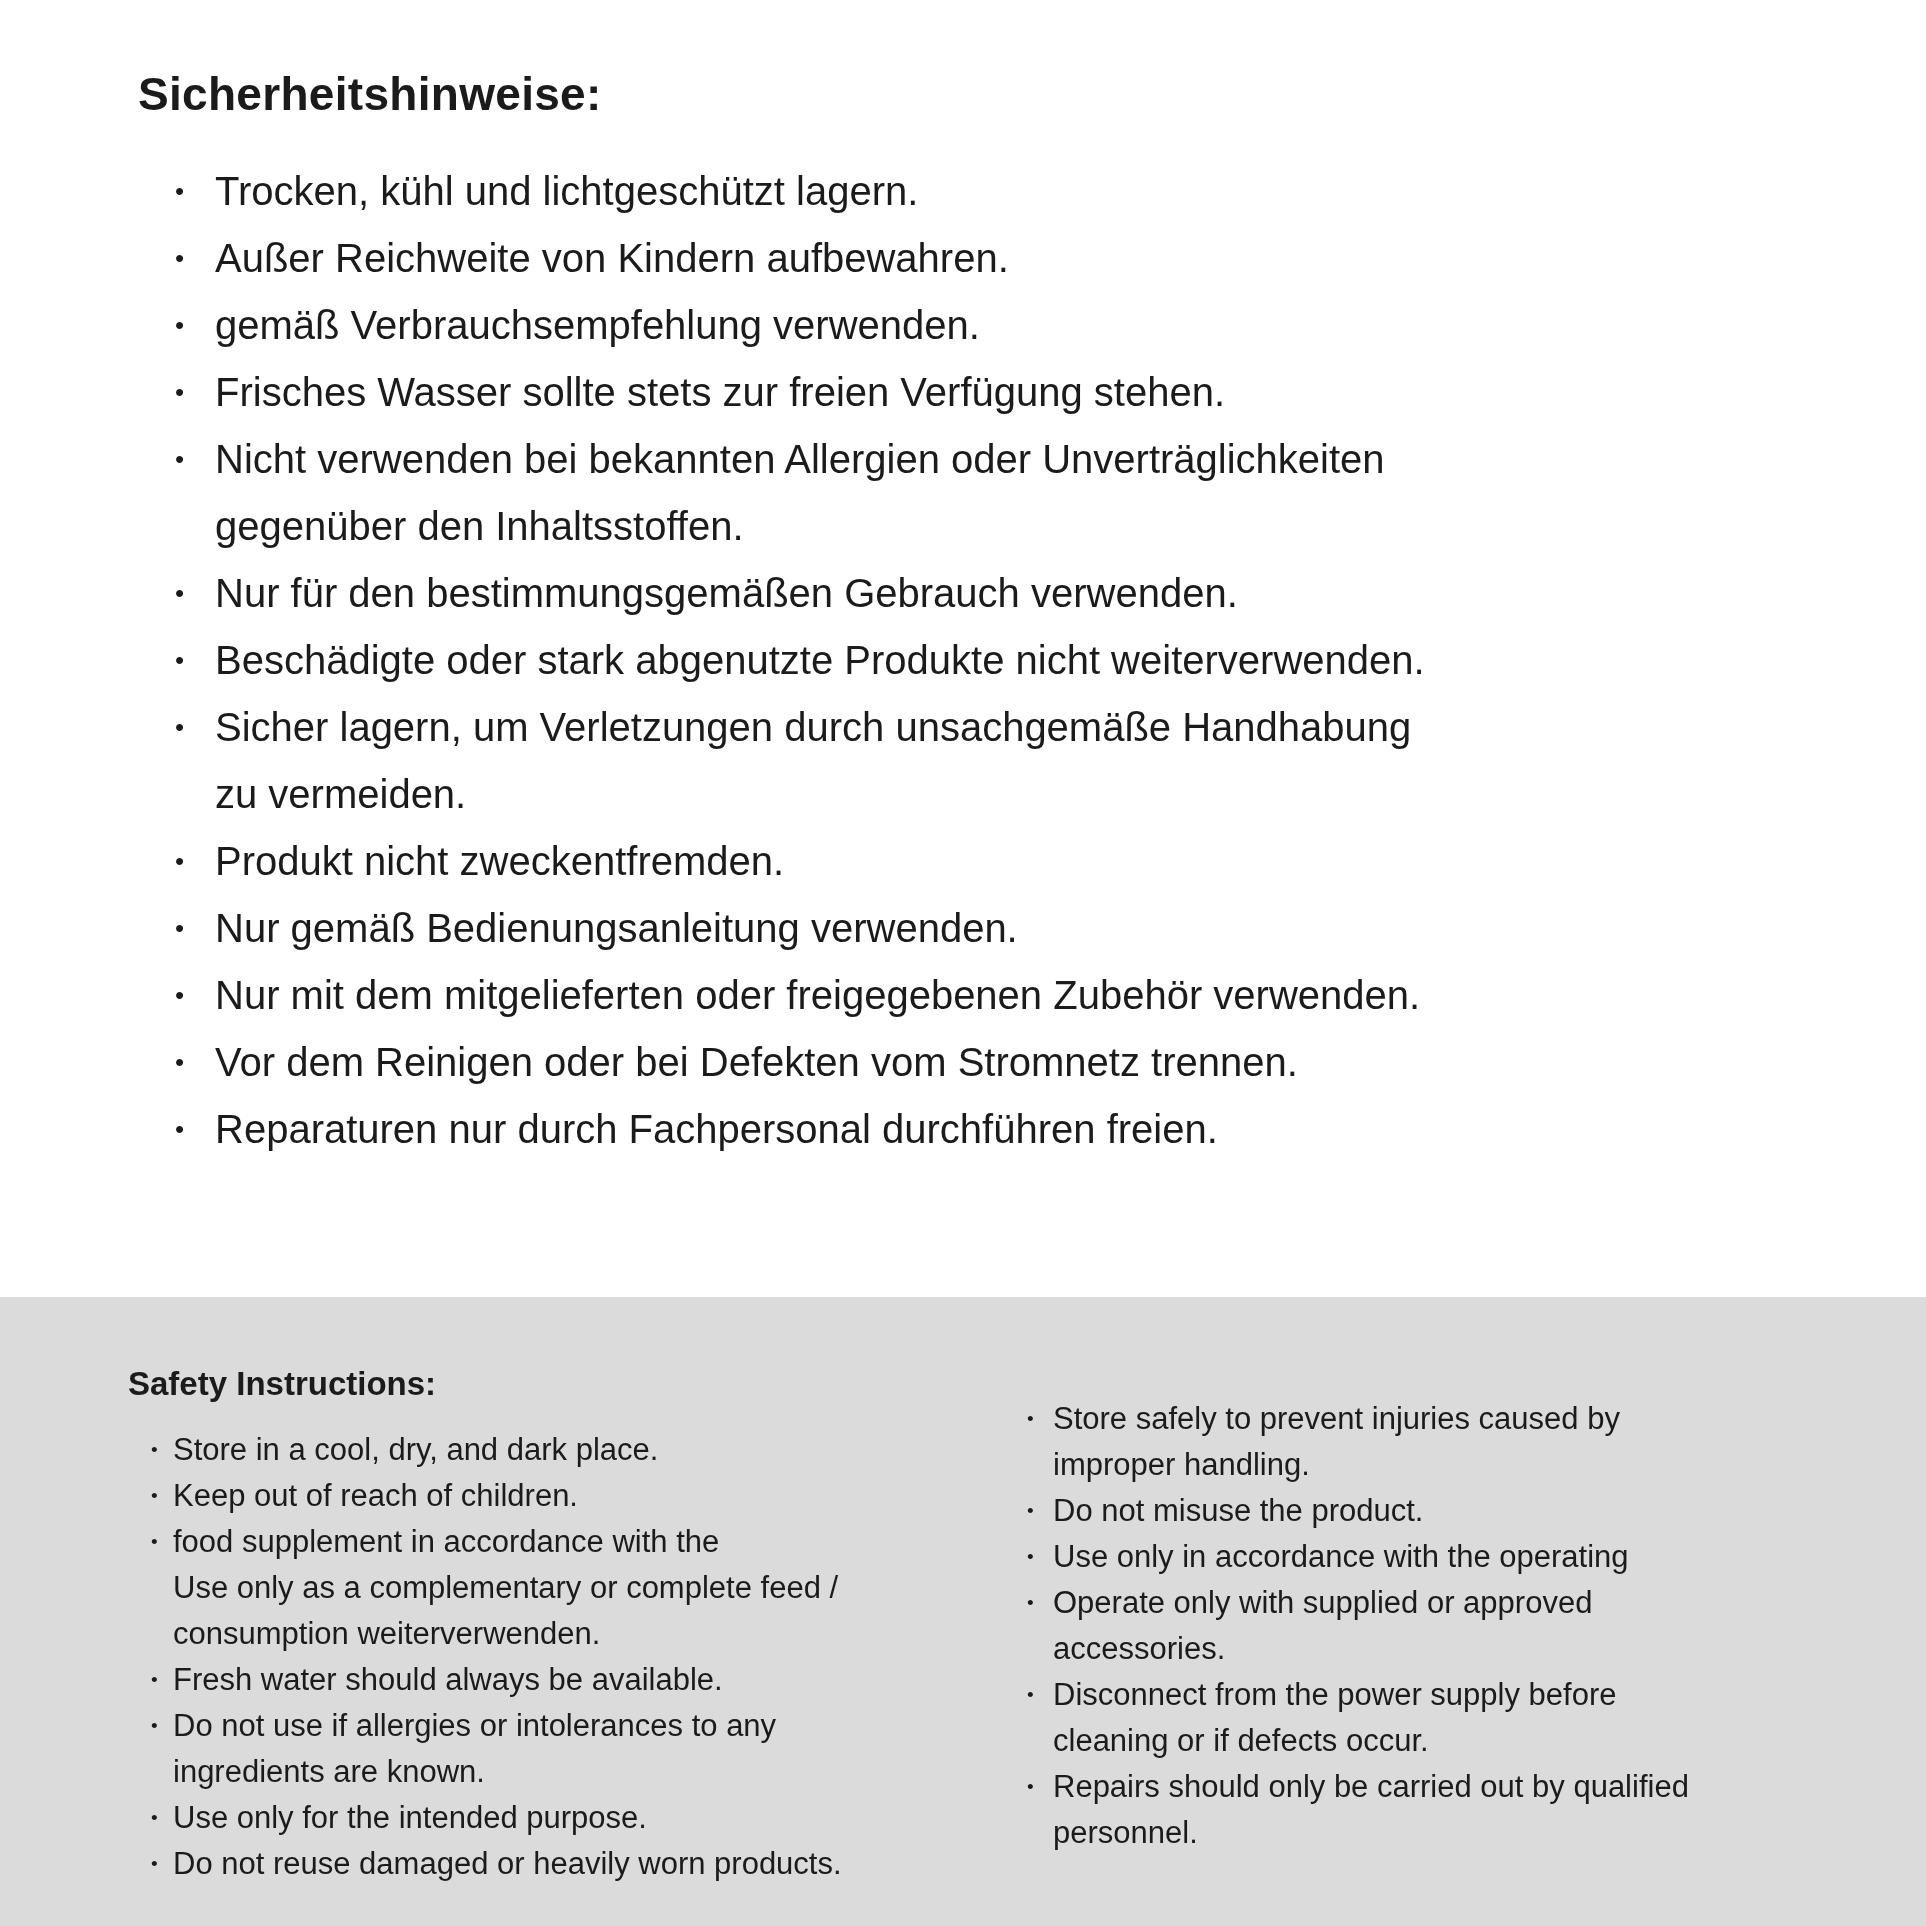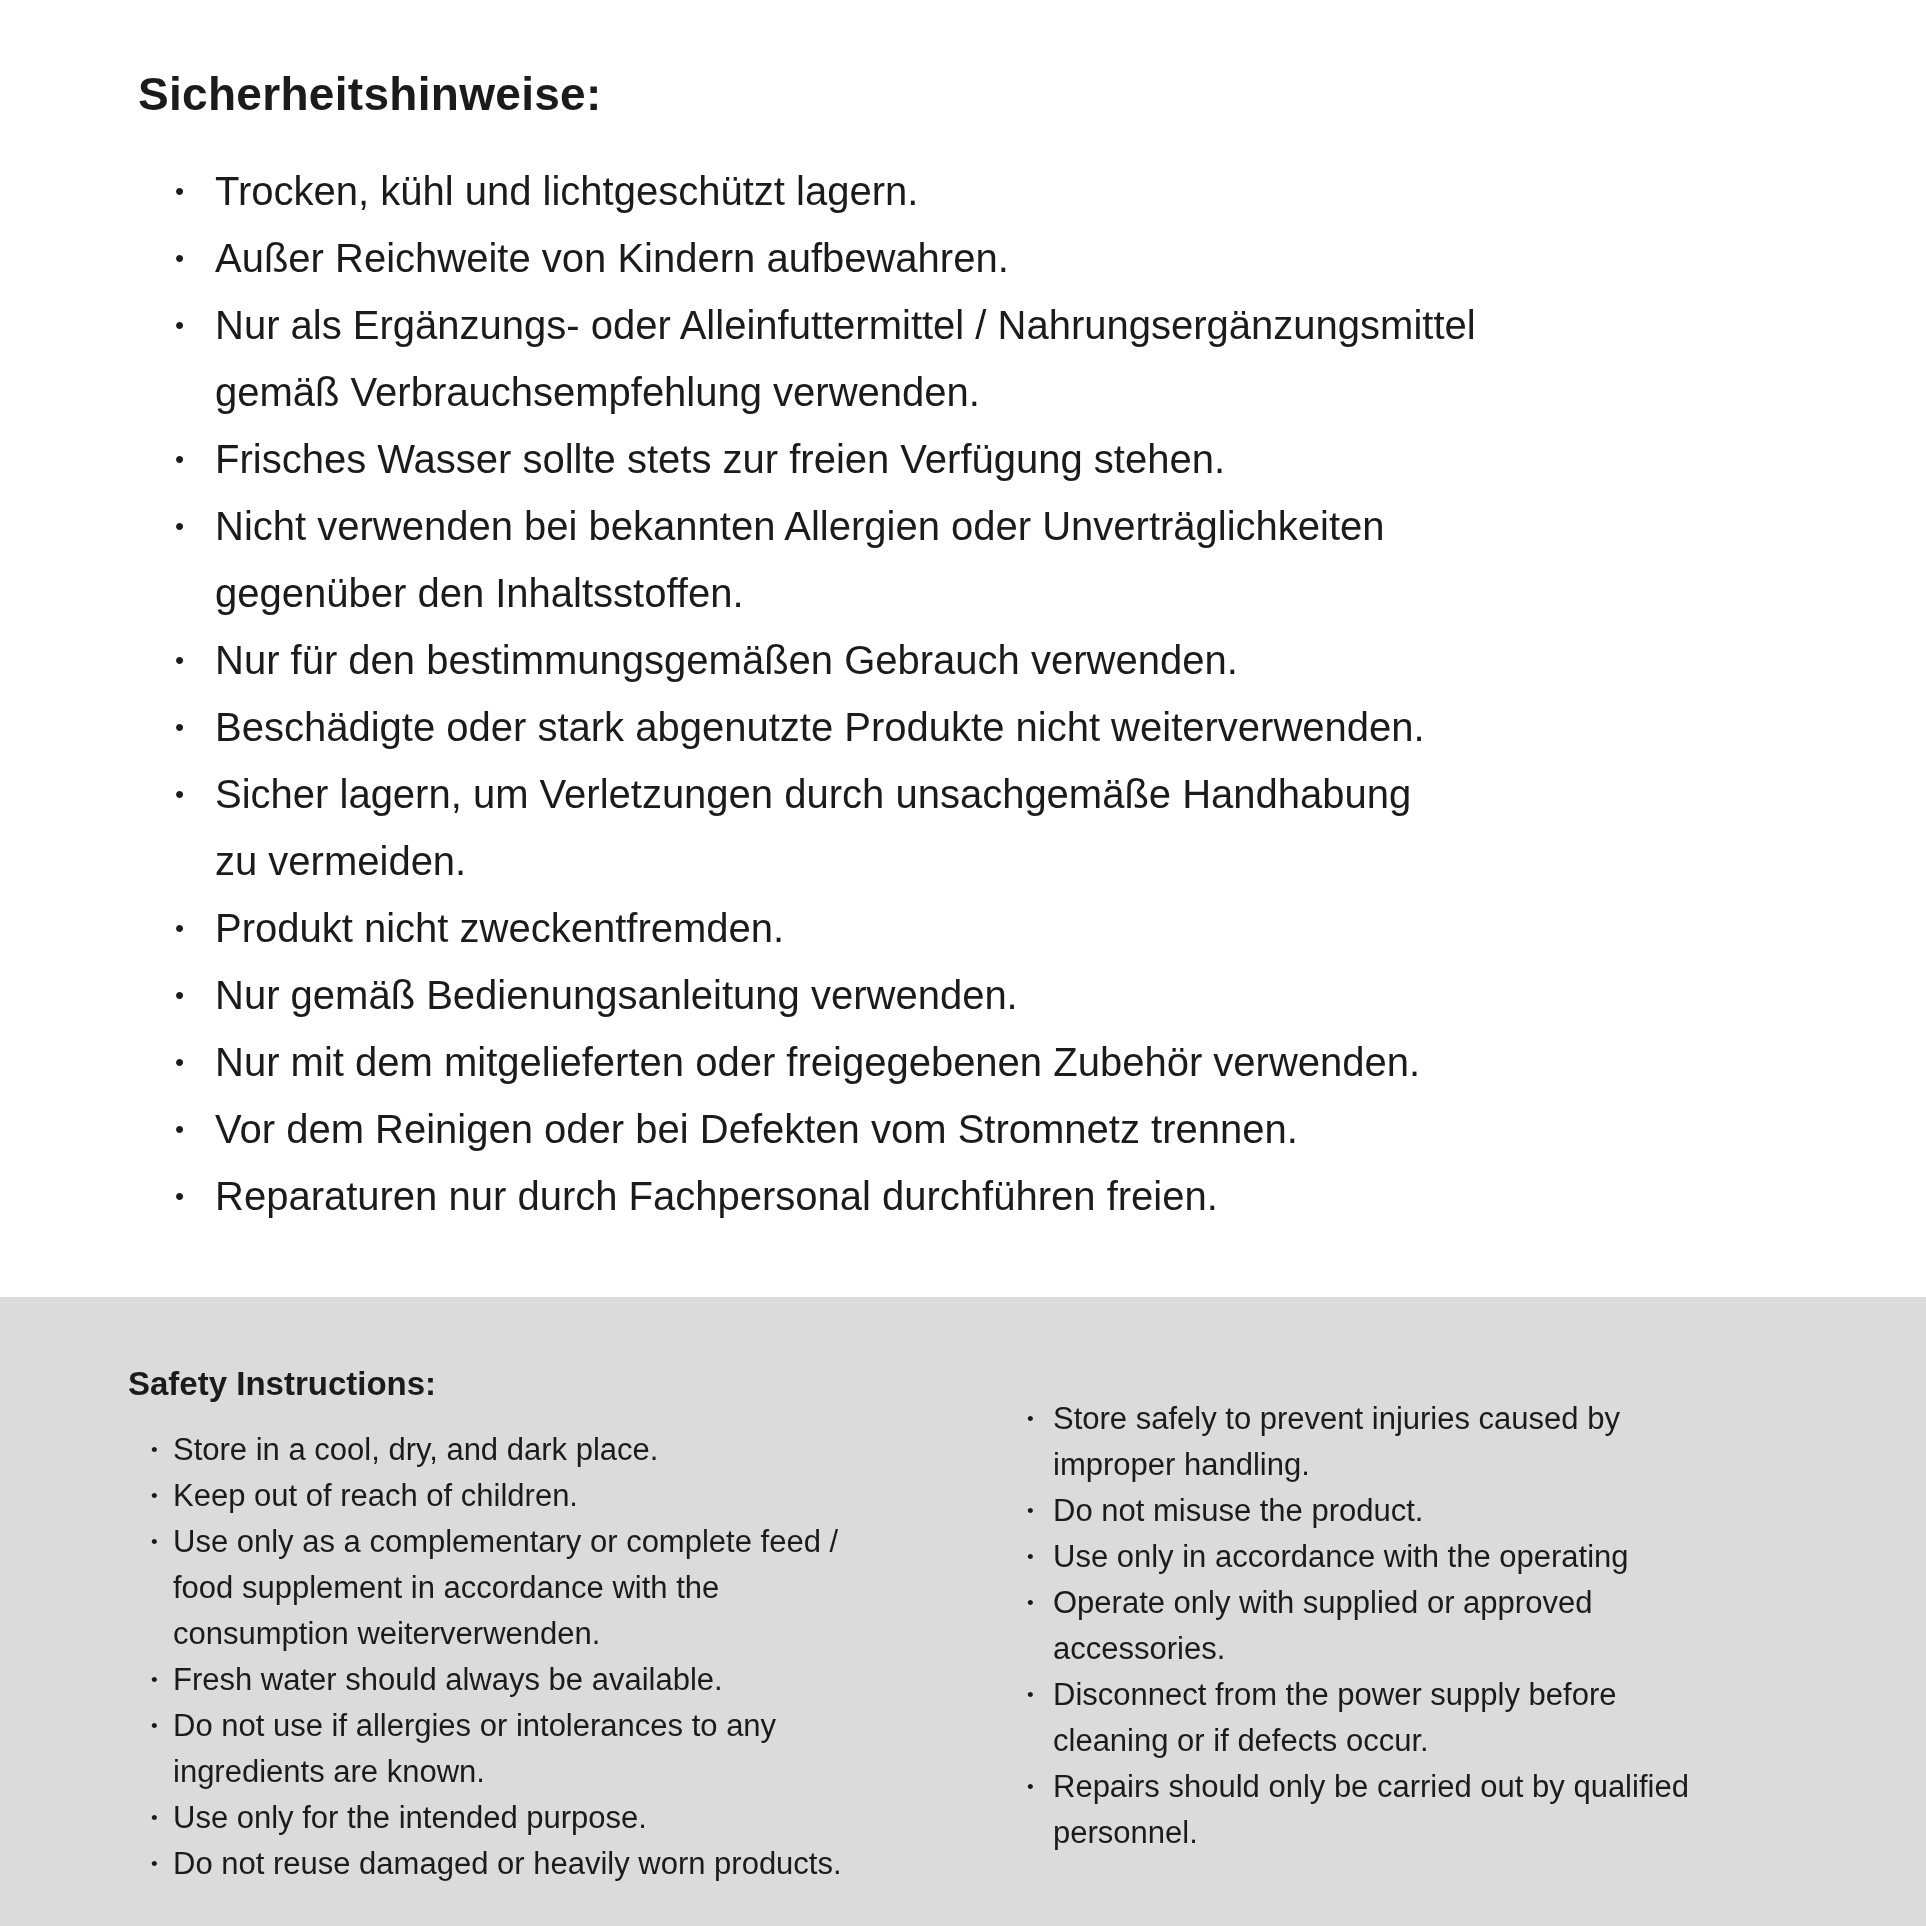--- a/index.html
+++ b/index.html
@@ -49,21 +49,20 @@
       </li>
       <li>
         <span class="dot">•</span>
         <div class="lines">
           <div>Außer Reichweite von Kindern aufbewahren.</div>
         </div>
       </li>
       <li>
         <span class="dot">•</span>
         <div class="lines">
-          <div>Nur als Ergänzungs- oder Alleinfuttermittel / Nahrungsergänzungsmittel</div>
           <div>gemäß Verbrauchsempfehlung verwenden.</div>
         </div>
       </li>
       <li>
         <span class="dot">•</span>
         <div class="lines">
           <div>Frisches Wasser sollte stets zur freien Verfügung stehen.</div>
         </div>
       </li>
       <li>
@@ -138,22 +137,22 @@
           </li>
           <li>
             <span class="dot">•</span>
             <div class="lines">
               <div>Keep out of reach of children.</div>
             </div>
           </li>
           <li>
             <span class="dot">•</span>
             <div class="lines">
+              <div>food supplement in accordance with the</div>
               <div>Use only as a complementary or complete feed /</div>
-              <div>food supplement in accordance with the</div>
               <div>consumption weiterverwenden.</div>
             </div>
           </li>
           <li>
             <span class="dot">•</span>
             <div class="lines">
               <div>Fresh water should always be available.</div>
             </div>
           </li>
           <li>

